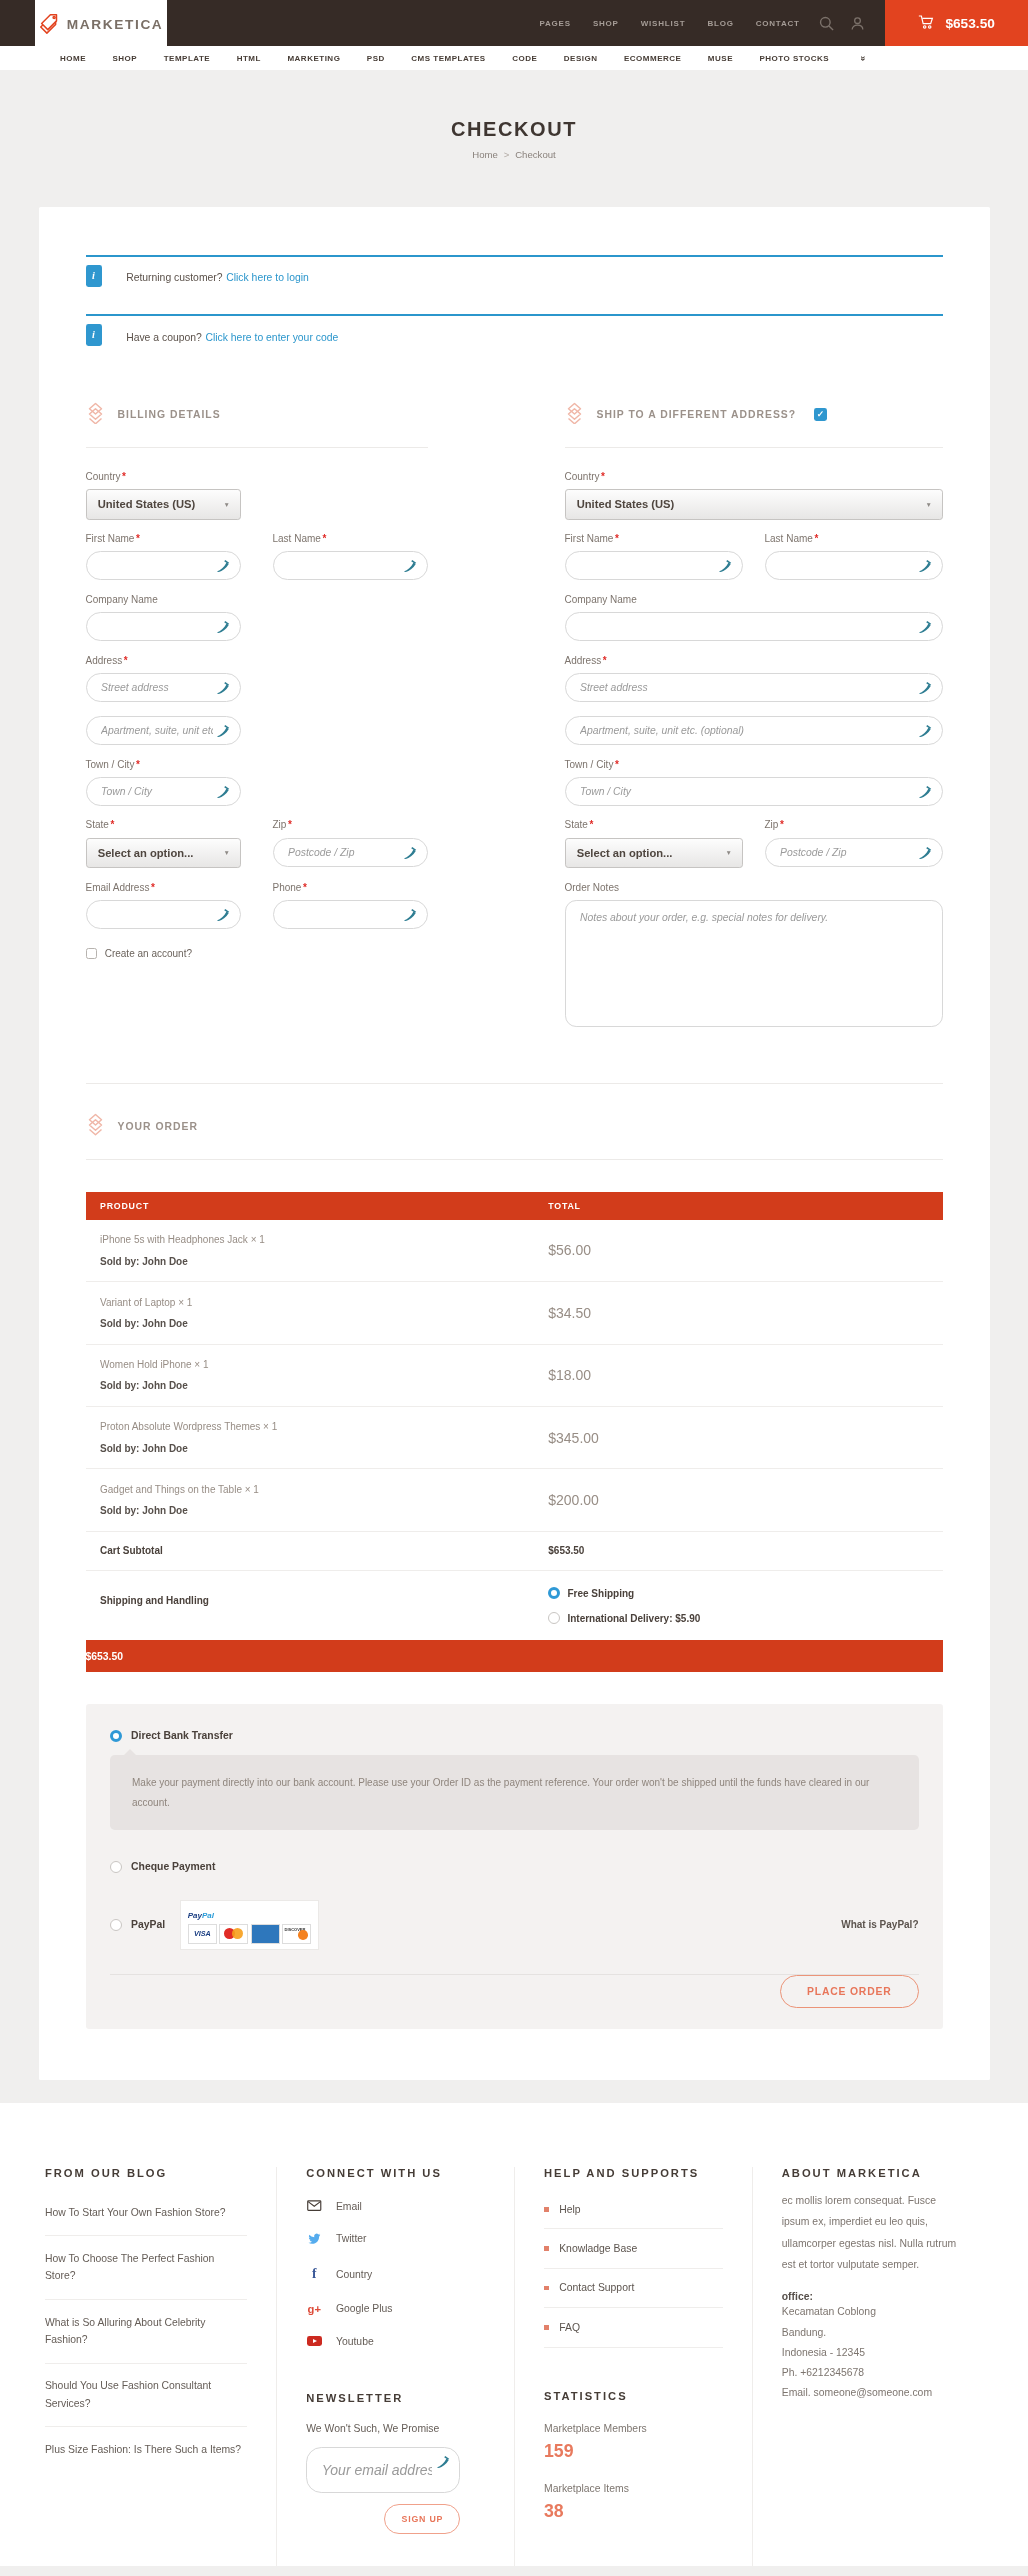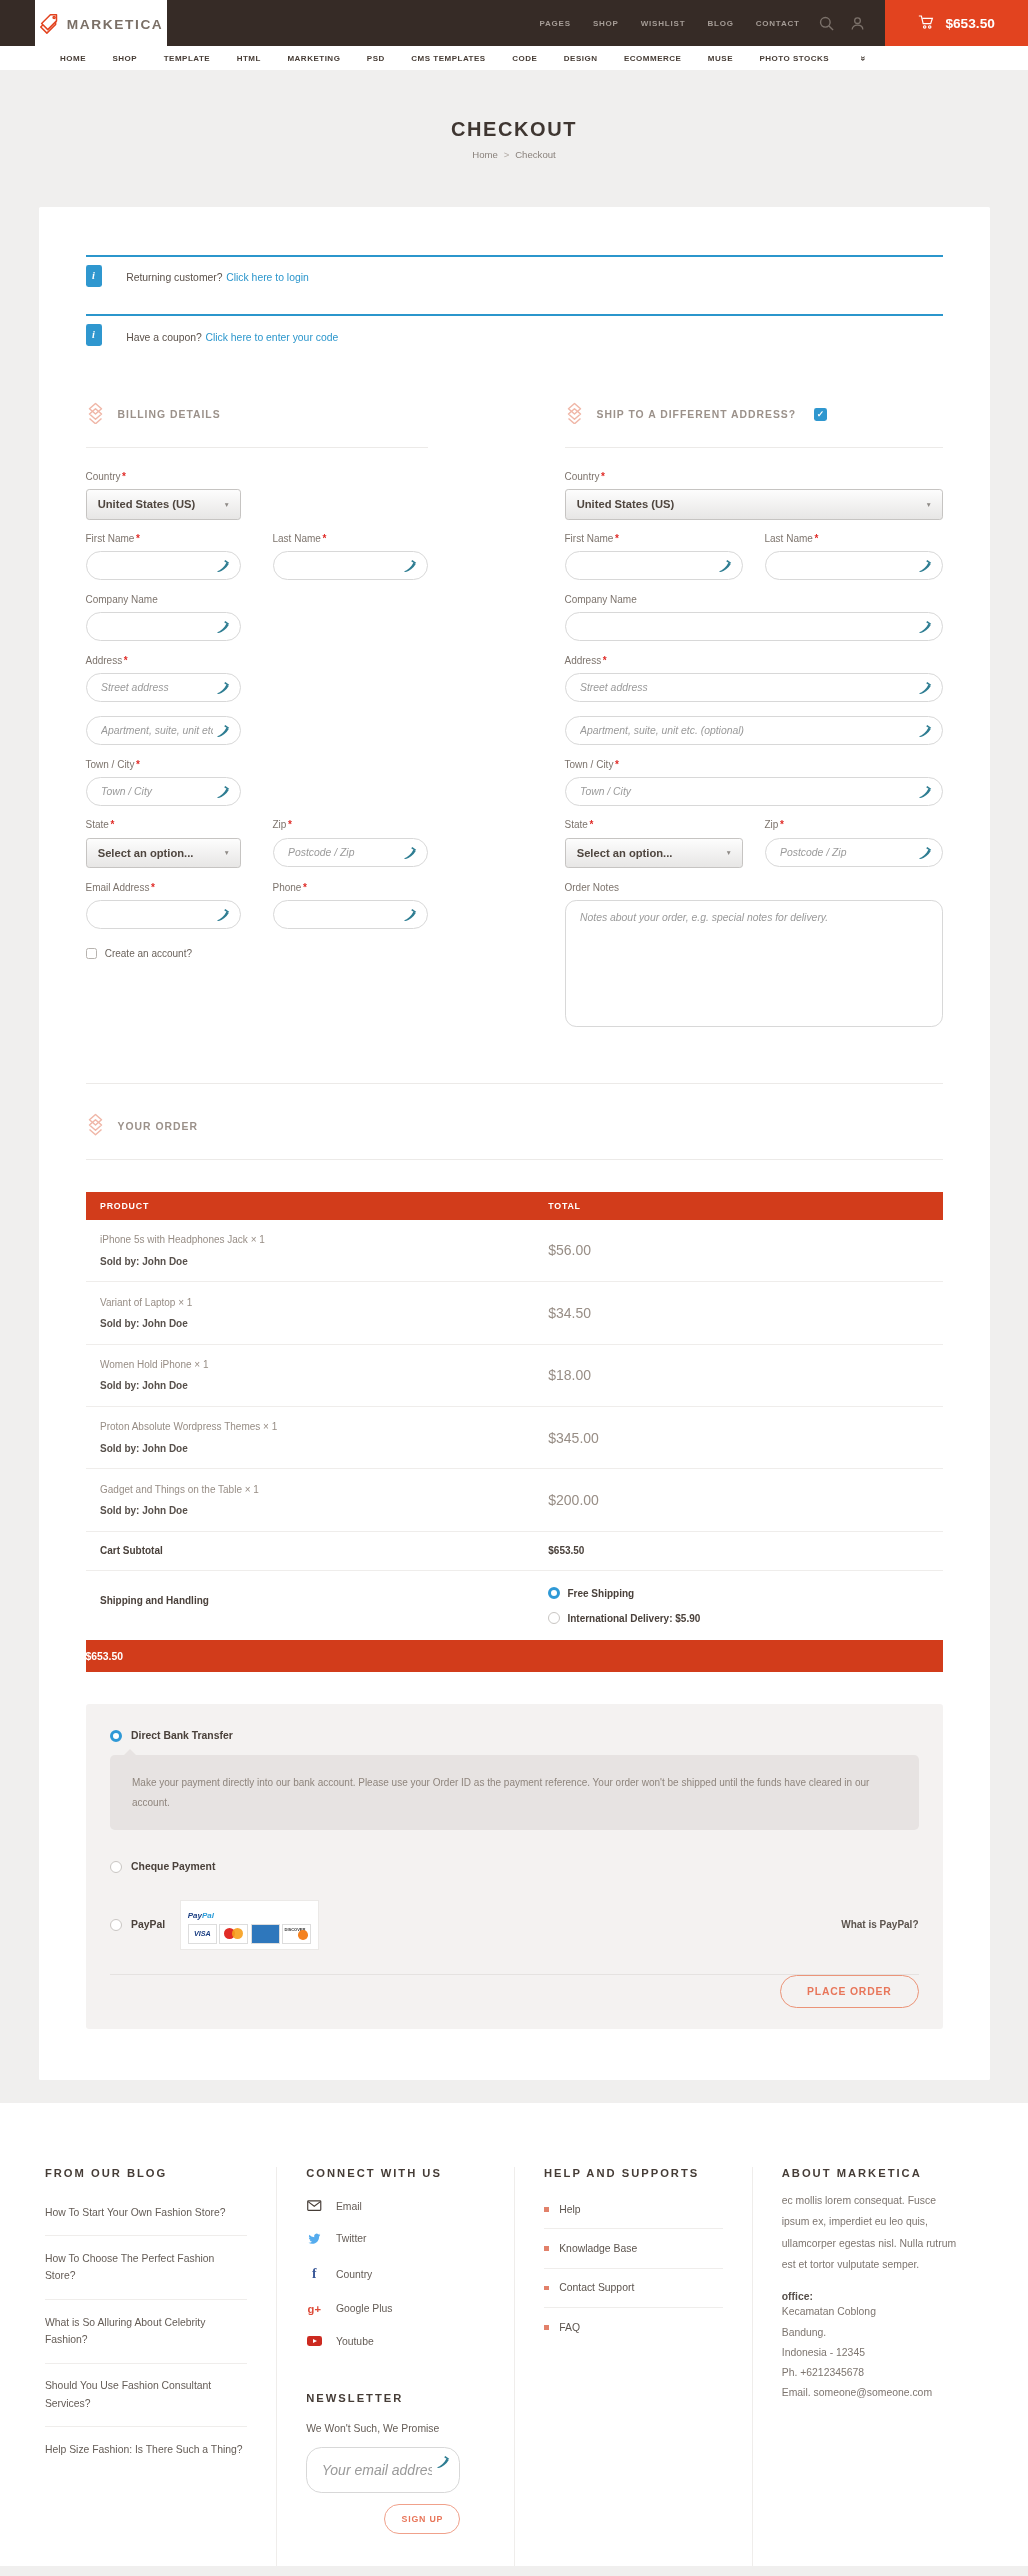--- a/index.html
+++ b/index.html
@@ -636,21 +636,21 @@
 
 <footer class="footer">
   <div class="fgrid">
 
     <div class="fcol">
       <div class="fhead">FROM OUR BLOG</div>
       <a href="#" class="bloglink">How To Start Your Own Fashion Store?</a>
       <a href="#" class="bloglink">How To Choose The Perfect Fashion Store?</a>
       <a href="#" class="bloglink">What is So Alluring About Celebrity Fashion?</a>
       <a href="#" class="bloglink">Should You Use Fashion Consultant Services?</a>
-      <a href="#" class="bloglink">Help Size Fashion: Is There Such a Thing?</a>
+      <a href="#" class="bloglink">Plus Size Fashion: Is There Such a Items?</a>
     </div>
 
     <div class="fcol">
       <div class="fhead">CONNECT WITH US</div>
       <a href="#" class="socrow">
         <span class="socicon">
           <svg width="14.5" height="11.2" viewBox="0 0 20 15" fill="none" stroke="#453c36" stroke-width="1.6">
               <rect x="1" y="1" width="18" height="13" rx="1"></rect>
               <path d="M1.5 2 10 8.5 18.5 2"></path>
             </svg>
@@ -714,20 +714,27 @@
         </a>
       <a href="#" class="helpitem">
           <span class="sqbullet"></span>
           <span>Contact Support</span>
         </a>
       <a href="#" class="helpitem">
           <span class="sqbullet"></span>
           <span>FAQ</span>
         </a>
 
+      <div class="statwrap">
+        <div class="fhead">STATISTICS</div>
+        <div class="statlabel">Marketplace Members</div>
+        <div class="statval">159</div>
+        <div class="statlabel">Marketplace Items</div>
+        <div class="statval">38</div>
+      </div>
     </div>
 
     <div class="fcol">
       <div class="fhead">ABOUT MARKETICA</div>
       <div class="abouttext">ec mollis lorem consequat. Fusce ipsum ex, imperdiet eu leo quis, ullamcorper egestas nisl. Nulla rutrum est et tortor vulputate semper.</div>
       <div class="officelabel">office:</div>
       <div class="officeline">Kecamatan Coblong</div>
       <div class="officeline">Bandung.</div>
       <div class="officeline">Indonesia - 12345</div>
       <div class="officeline">Ph. +6212345678</div>

